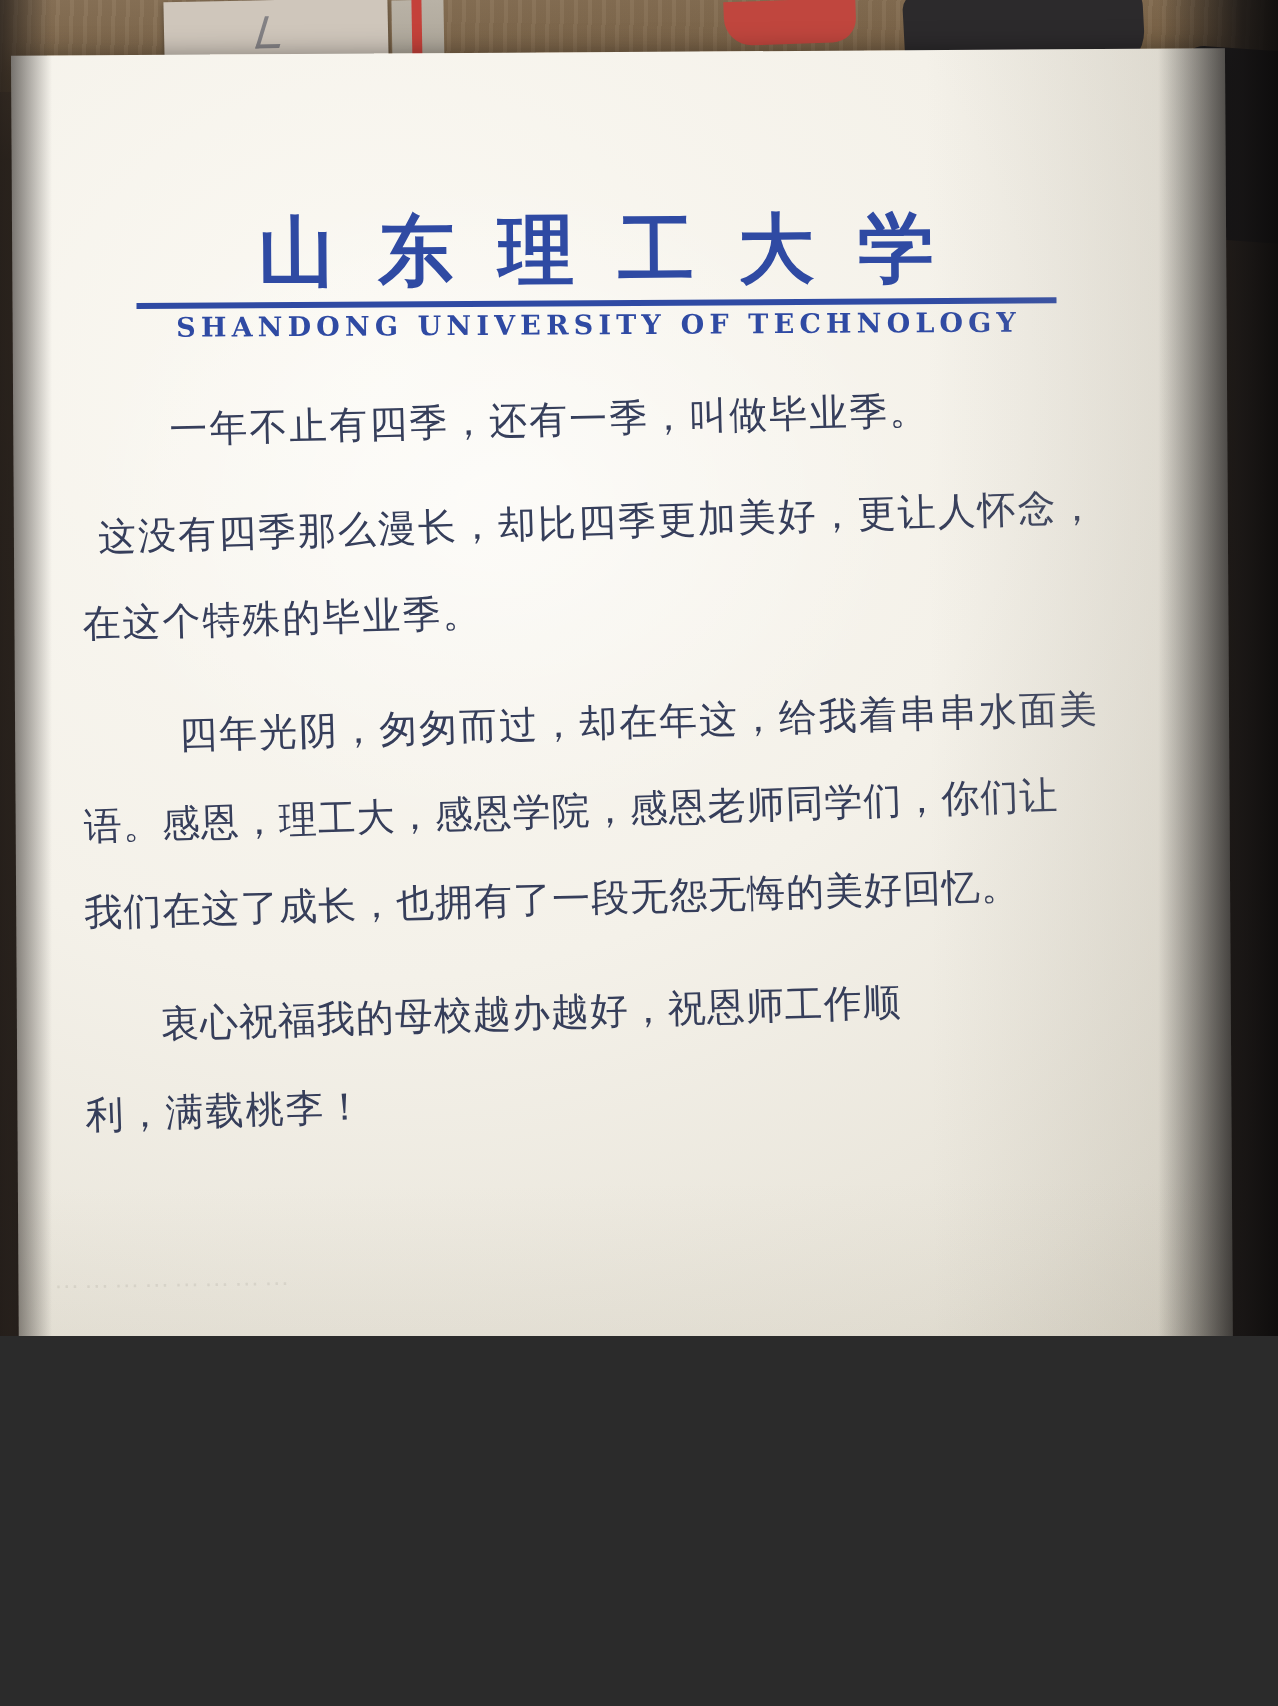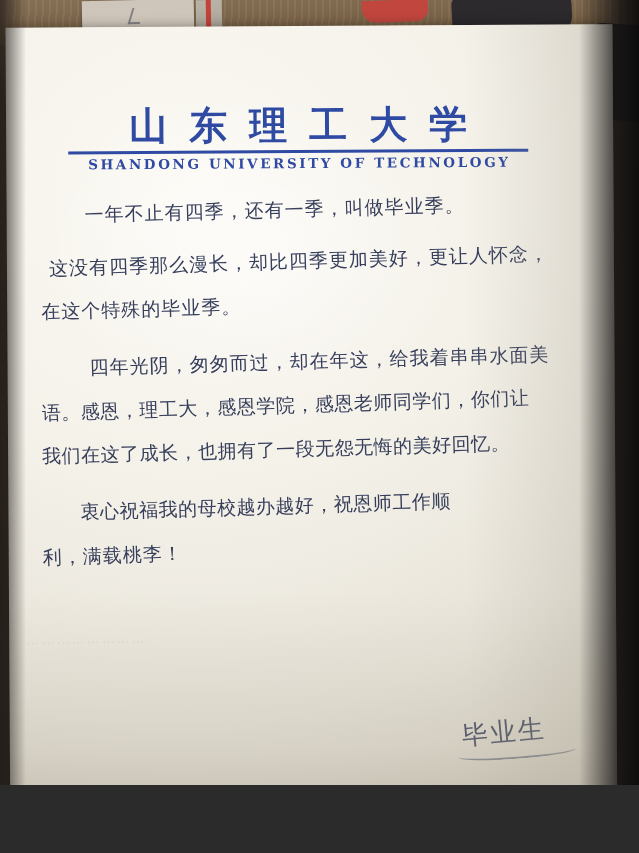--- a/index.html
+++ b/index.html
@@ -11,21 +11,21 @@
     width: 639px;
     height: 853px;
     overflow: hidden;
     font-family: "Liberation Sans", sans-serif;
   }
 
   
   #photo {
     position: relative;
     width: 639px;
-    height: 785px;
+    height: 668px;
     overflow: hidden;
     background: #6b5a47;
   }
 
   
   .desk-base {
     position: absolute;
     inset: 0;
     background:
       linear-gradient(180deg, #7a6550 0%, #6d5a46 4%, #5d4c3b 8%, #4a3d30 12%, #3a3029 100%);

